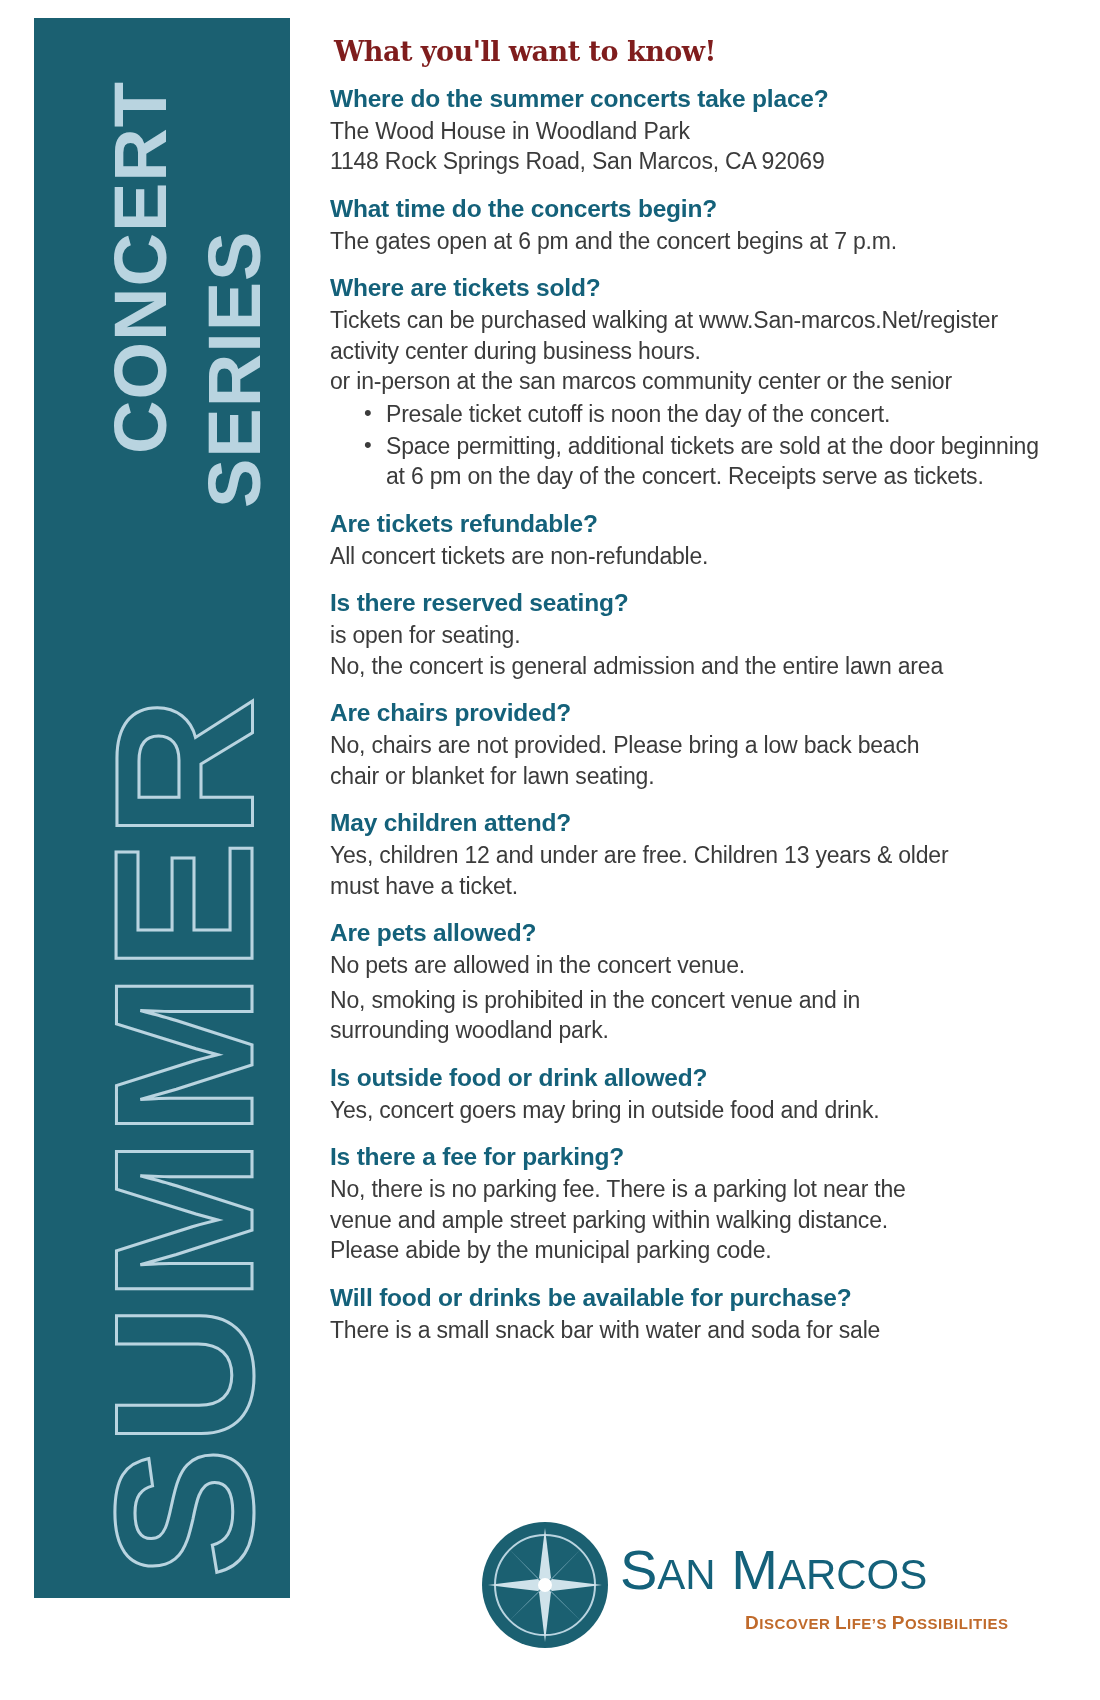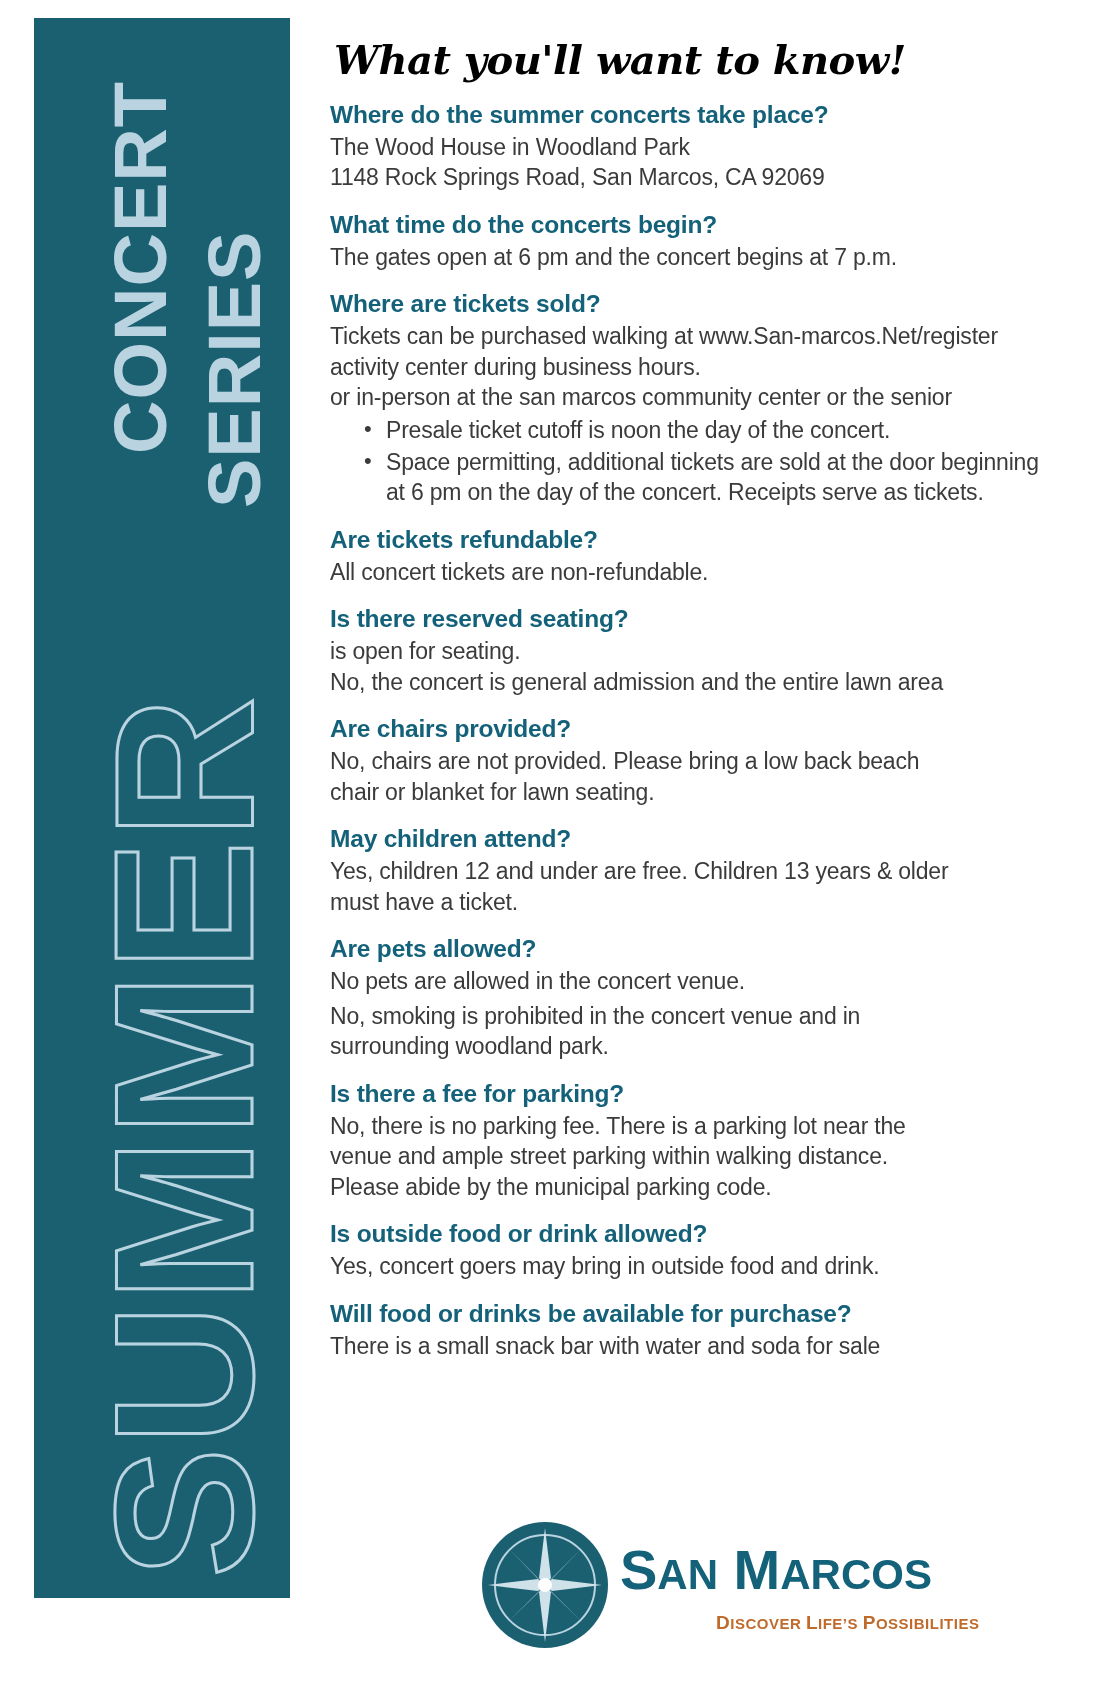--- a/index.html
+++ b/index.html
@@ -62,24 +62,23 @@
 
   
   #content {
     position: absolute;
     left: 330px;
     top: 36px;
     width: 720px;
   }
   #headline {
     font-family: "DejaVu Serif", serif;
-    font-style: italic;
-    font-weight: bold;
-    font-size: 40px;
-    color: #000000;
+    font-weight: bold;
+    font-size: 27px;
+    color: #7f1d1d;
     letter-spacing: -0.5px;
     margin: 0 0 14px 0;
     padding-left: 4px;
   }
   .qa {
     margin: 0 0 4px 0;
   }
   .question {
     color: #14617a;
     font-weight: bold;
@@ -128,32 +127,32 @@
   #logo-mark {
     position: absolute;
     left: 0;
     top: 0;
   }
   #logo-wordmark {
     position: absolute;
     left: 140px;
     top: 22px;
     font-family: "Liberation Sans", sans-serif;
-    font-weight: bold;
+    font-weight: normal;
     font-size: 56px;
     color: #14617a;
     letter-spacing: 0px;
     line-height: 1;
   }
   #logo-wordmark .small-caps {
     font-size: 42px;
   }
   #logo-tagline {
     position: absolute;
-    left: 236px;
+    left: 265px;
     top: 92px;
     font-family: "Liberation Sans", sans-serif;
     font-weight: bold;
     font-size: 19px;
     color: #c06a2b;
     letter-spacing: 0.5px;
   }
   #logo-tagline .tsmall {
     font-size: 15px;
   }
@@ -219,29 +218,29 @@
     <div class="question">Are pets allowed?</div>
     <div class="answer">No pets are allowed in the concert venue.</div>
   </div>
 
   <div class="qa">
     <div class="answer">No, smoking is prohibited in the concert venue and in</div>
     <div class="answer">surrounding woodland park.</div>
   </div>
 
   <div class="qa">
+    <div class="question">Is outside food or drink allowed?</div>
+    <div class="answer">Yes, concert goers may bring in outside food and drink.</div>
+  </div>
+
+  <div class="qa">
     <div class="question">Is there a fee for parking?</div>
     <div class="answer">No, there is no parking fee. There is a parking lot near the</div>
     <div class="answer">venue and ample street parking within walking distance.</div>
     <div class="answer">Please abide by the municipal parking code.</div>
-  </div>
-
-  <div class="qa">
-    <div class="question">Is outside food or drink allowed?</div>
-    <div class="answer">Yes, concert goers may bring in outside food and drink.</div>
   </div>
 
   <div class="qa">
     <div class="question">Will food or drinks be available for purchase?</div>
     <div class="answer">There is a small snack bar with water and soda for sale</div>
   </div>
 </div>
 
 <div id="logo">
   <svg id="logo-mark" width="130" height="130" viewBox="0 0 130 130">

